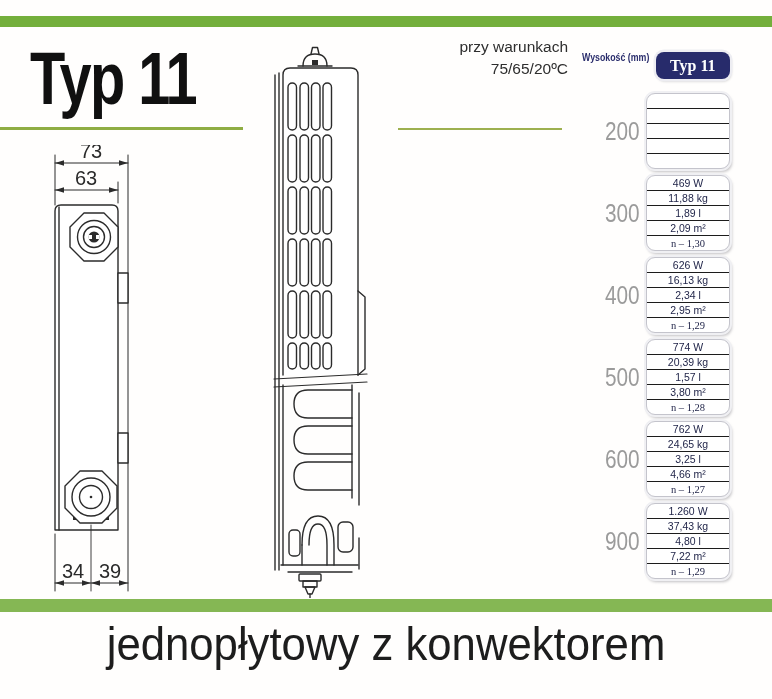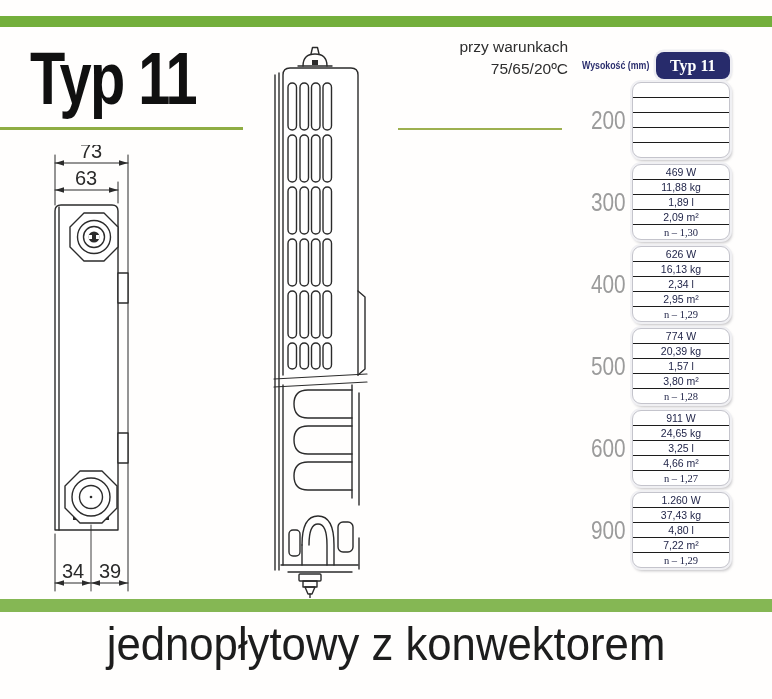--- a/index.html
+++ b/index.html
@@ -10,30 +10,30 @@
   .band-bottom{top:599px;height:13px;background:#85b754;}
   .page-title{position:absolute;left:30px;top:42px;font-size:74px;font-weight:bold;color:#101010;
               letter-spacing:-2px;line-height:1;transform:scaleX(.78);transform-origin:left top;white-space:nowrap;}
   .title-underline{position:absolute;left:0;top:127px;width:243px;height:3px;background:#8fad43;}
   .svg-side{position:absolute;left:28px;top:145px;width:132px;height:455px;}
   .svg-front{position:absolute;left:262px;top:33px;width:118px;height:565px;}
   .params-note{position:absolute;left:388px;top:36px;width:180px;text-align:right;
                font-size:15.5px;line-height:21.5px;color:#2e2e2e;}
   .params-underline{position:absolute;left:398px;top:128px;width:164px;height:2px;background:#9db04f;}
   .spec-table{position:absolute;left:572px;top:52px;width:158px;}
-  .t-head{display:flex;align-items:center;margin-bottom:3px;}
+  .t-head{display:flex;margin-bottom:14px;}
   .w-label{flex:1;text-align:right;padding-right:7px;font-size:10px;font-weight:bold;color:#2b2e6d;
            white-space:nowrap;transform:scaleX(.88);transform-origin:right center;}
   .pill{width:87px;height:27px;background:#272b6b;border-radius:8px;color:#fff;display:flex;
         align-items:center;justify-content:center;font-family:"Liberation Serif",serif;font-weight:bold;
         font-size:16px;box-shadow:0 0 0 2.5px #ededf2,1px 2px 3px rgba(0,0,0,.3);}
   .t-row{display:flex;align-items:center;margin-bottom:6px;}
   .h-label{flex:1;text-align:right;padding-right:8px;font-size:26px;color:#9b9b9b;
            transform:scaleX(.8);transform-origin:right center;}
-  .block{width:98px;height:76px;background:#fff;border:1.4px solid #c4c4cc;border-radius:9px;
+  .block{width:84px;height:76px;background:#fff;border:1.4px solid #c4c4cc;border-radius:9px;
          box-shadow:0 0 0 2px #f0f0f3,1.5px 2.5px 3px rgba(100,100,110,.4);
          display:flex;flex-direction:column;overflow:hidden;box-sizing:border-box;}
   .cell{flex:1;display:flex;align-items:center;justify-content:center;font-size:10.5px;color:#22264a;
         border-bottom:1.3px solid #1c1c1c;}
   .cell:last-child{border-bottom:none;font-family:Liberation Serif, serif;}
   .footer-caption{position:absolute;left:0;top:617px;width:772px;text-align:center;font-size:46px;
                   color:#1d1d1d;transform:scaleX(.95);white-space:nowrap;}
   svg text{font-family:"Liberation Sans",sans-serif;font-size:20px;fill:#2b2b2b;}
 </style>
 </head>
@@ -228,21 +228,21 @@
             <div class="cell">774 W</div>
             <div class="cell">20,39 kg</div>
             <div class="cell">1,57 l</div>
             <div class="cell">3,80 m²</div>
             <div class="cell">n – 1,28</div>
           </div>
         </div>
         <div class="t-row">
           <div class="h-label">600</div>
           <div class="block">
-            <div class="cell">911 W</div>
+            <div class="cell">762 W</div>
             <div class="cell">24,65 kg</div>
             <div class="cell">3,25 l</div>
             <div class="cell">4,66 m²</div>
             <div class="cell">n – 1,27</div>
           </div>
         </div>
         <div class="t-row">
           <div class="h-label">900</div>
           <div class="block">
             <div class="cell">1.260 W</div>

